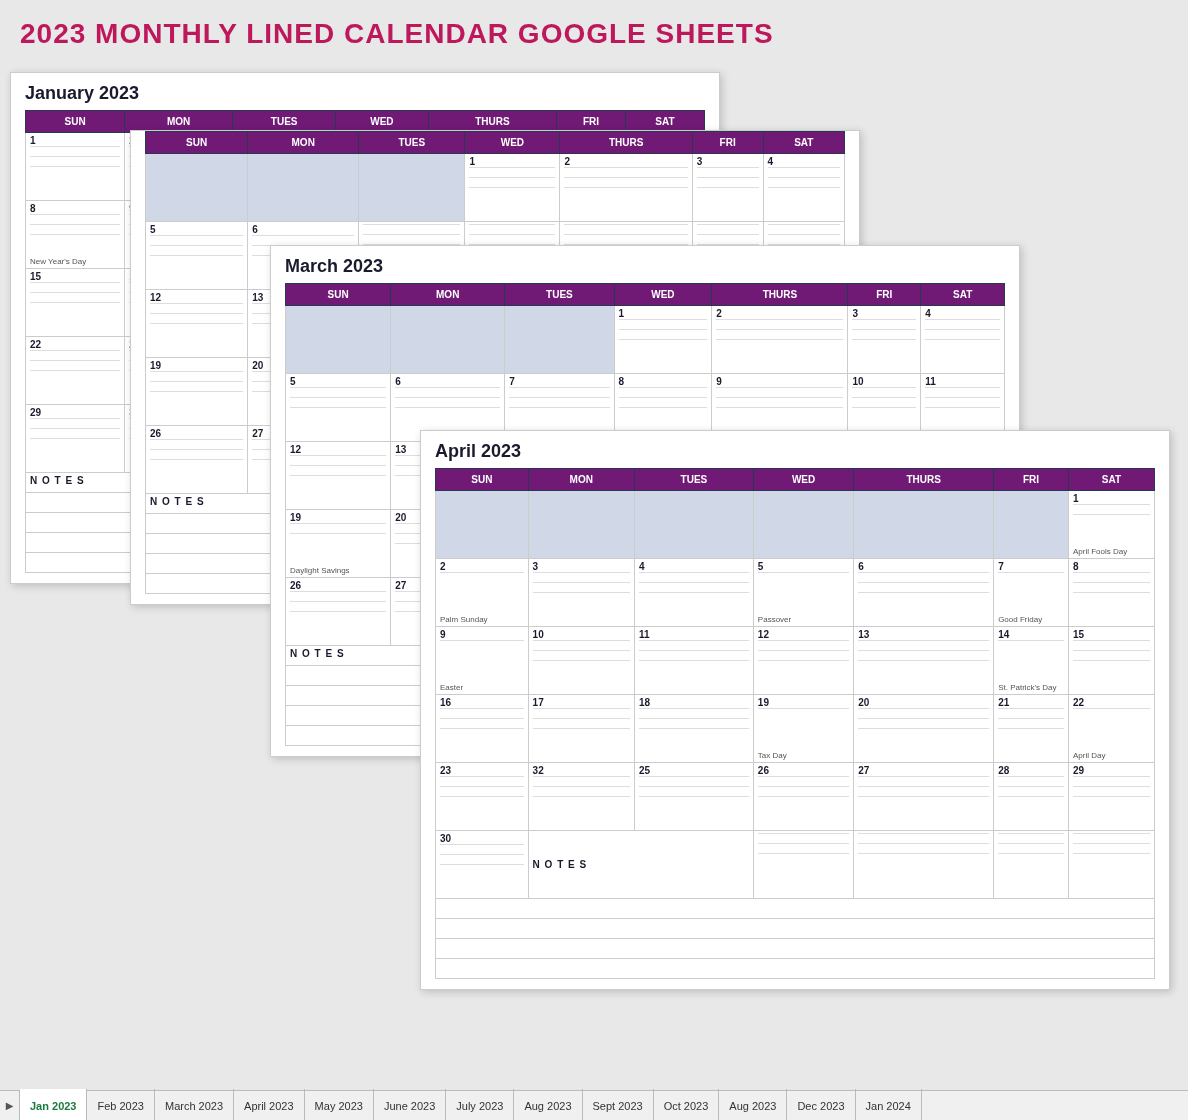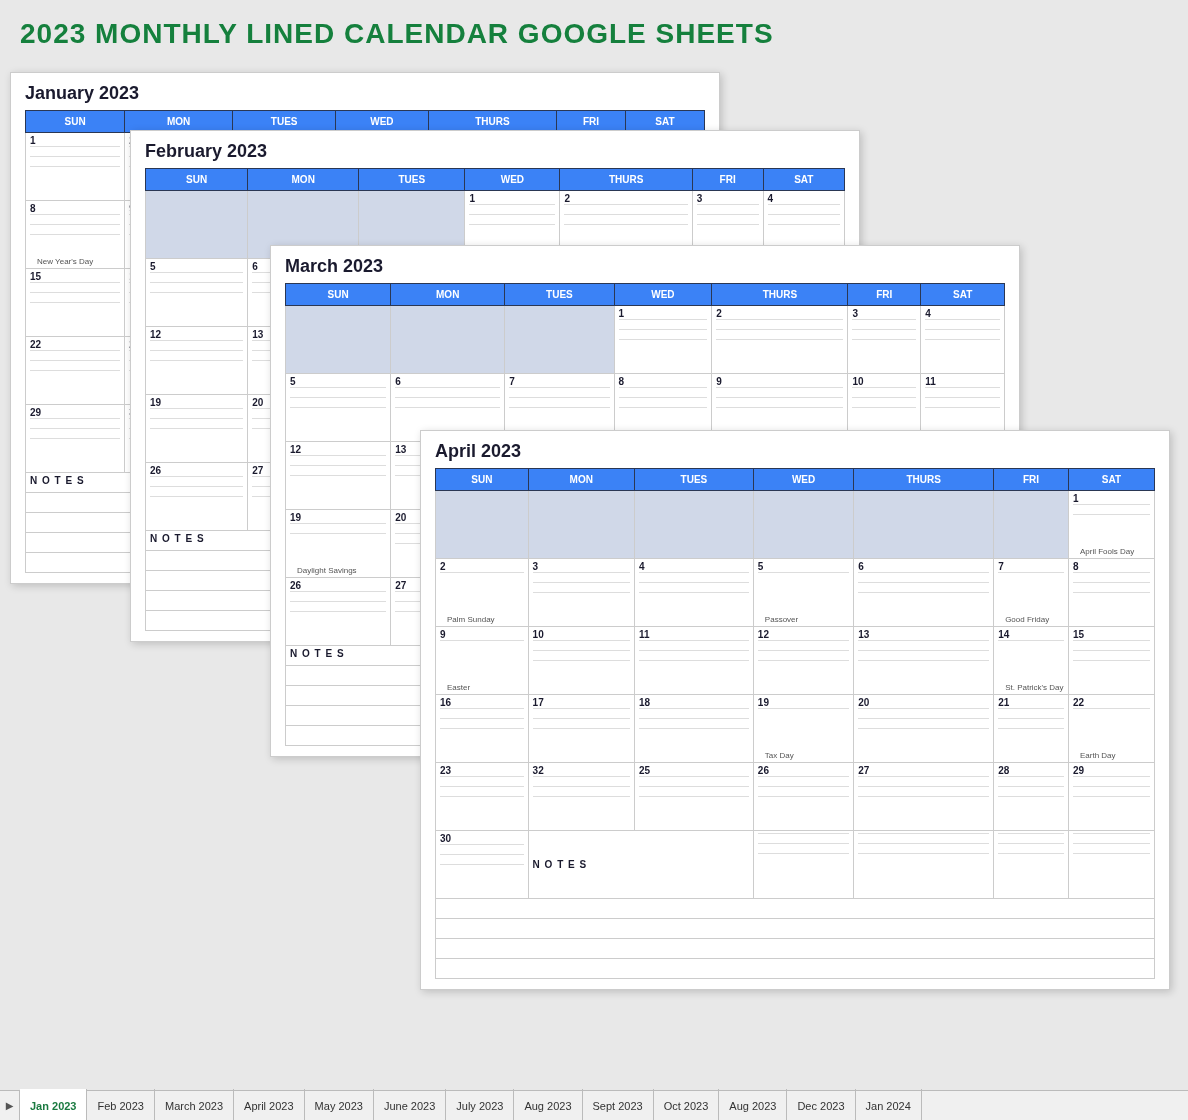--- a/index.html
+++ b/index.html
@@ -13,21 +13,21 @@
     }
 
     .main-content {
       padding: 18px 20px 60px 20px;
       position: relative;
     }
 
     .page-title {
       font-size: 28px;
       font-weight: 900;
-      color: #15803d;
+      color: #be185d;
       letter-spacing: 1px;
       margin-bottom: 16px;
     }
 
     
     .cal-card {
       background: #fff;
       border: 1px solid #ccc;
       box-shadow: 2px 2px 8px rgba(0,0,0,0.18);
       position: absolute;
@@ -40,21 +40,21 @@
       padding: 10px 14px 6px 14px;
     }
 
     .cal-table {
       width: 100%;
       border-collapse: collapse;
       font-size: 10px;
     }
 
     .cal-table thead tr th {
-      background: #3b82f6;
+      background: #701a75;
       color: #fff;
       font-weight: 700;
       font-size: 10px;
       text-align: center;
       padding: 5px 2px;
       border: 1px solid #2a3754;
     }
 
     .cal-table tbody tr td {
       border: 1px solid #ccc;
@@ -74,21 +74,21 @@
       font-weight: 700;
       font-size: 10px;
       display: block;
     }
 
     .holiday-label {
       font-size: 8px;
       color: #555;
       position: absolute;
       bottom: 2px;
-      left: 11px;
+      left: 4px;
     }
 
     .notes-row td {
       height: 20px !important;
       border: 1px solid #ccc;
     }
 
     .notes-cell {
       font-size: 9px;
       font-weight: 700;
@@ -436,21 +436,20 @@
           </tr>
           <tr class="notes-row">
             <td colspan="7"></td>
           </tr>
         </tbody>
       </table>
     </div>
   </div>
 
   <div class="cal-card" id="card-feb">
-    <div class="cal-month-title">February 2023</div>
     <div class="cal-inner">
       <table class="cal-table">
         <thead>
           <tr>
             <th>SUN</th>
             <th>MON</th>
             <th>TUES</th>
             <th>WED</th>
             <th>THURS</th>
             <th>FRI</th>
@@ -1074,21 +1073,21 @@
               </td>
             <td>
                 <span class="day-num">21</span>
                 <div class="line-row"></div>
                 <div class="line-row"></div>
                 <div class="line-row"></div>
               </td>
             <td>
                 <span class="day-num">22</span>
                 <div class="line-row"></div>
-                <span class="holiday-label">Earth Day</span>
+                <span class="holiday-label">April Day</span>
               </td>
           </tr>
           <tr>
             <td>
                 <span class="day-num">23</span>
                 <div class="line-row"></div>
                 <div class="line-row"></div>
                 <div class="line-row"></div>
               </td>
             <td>

